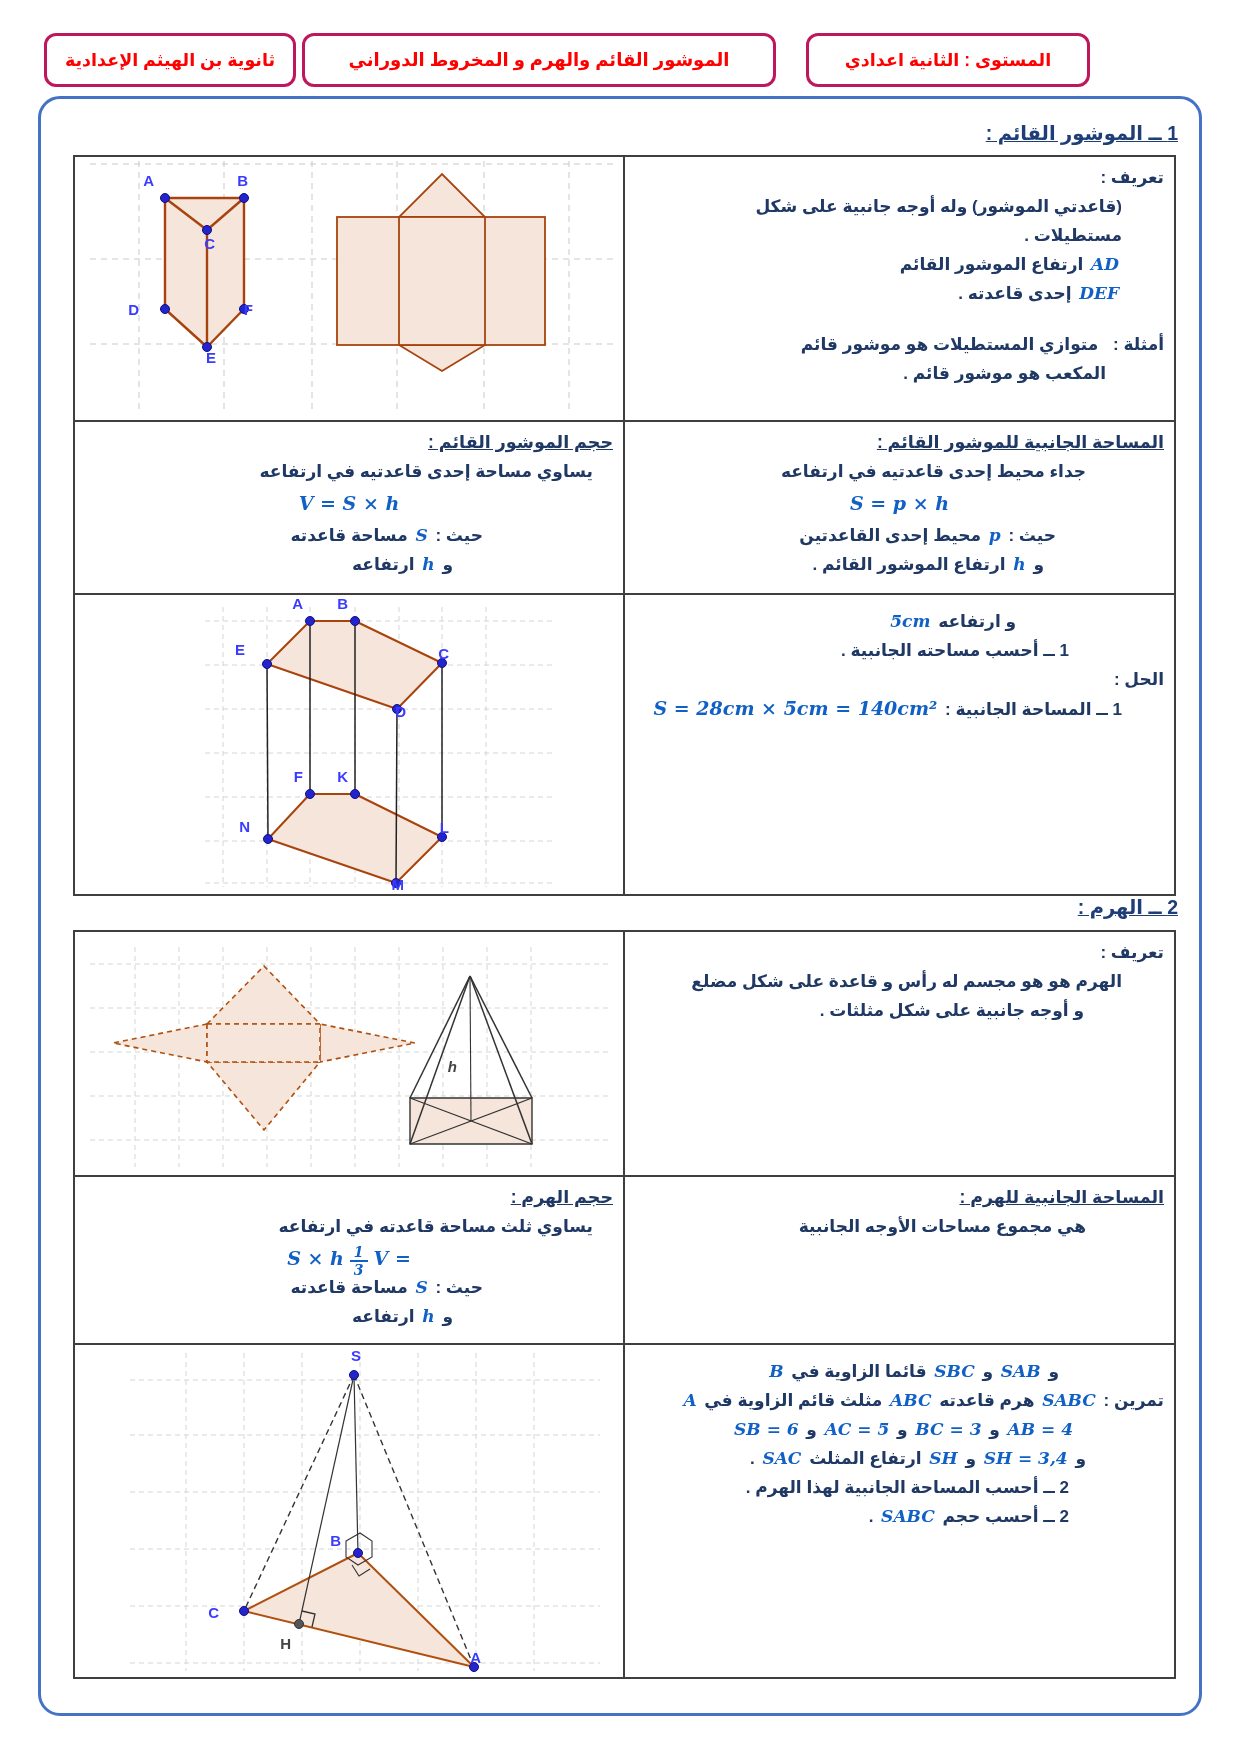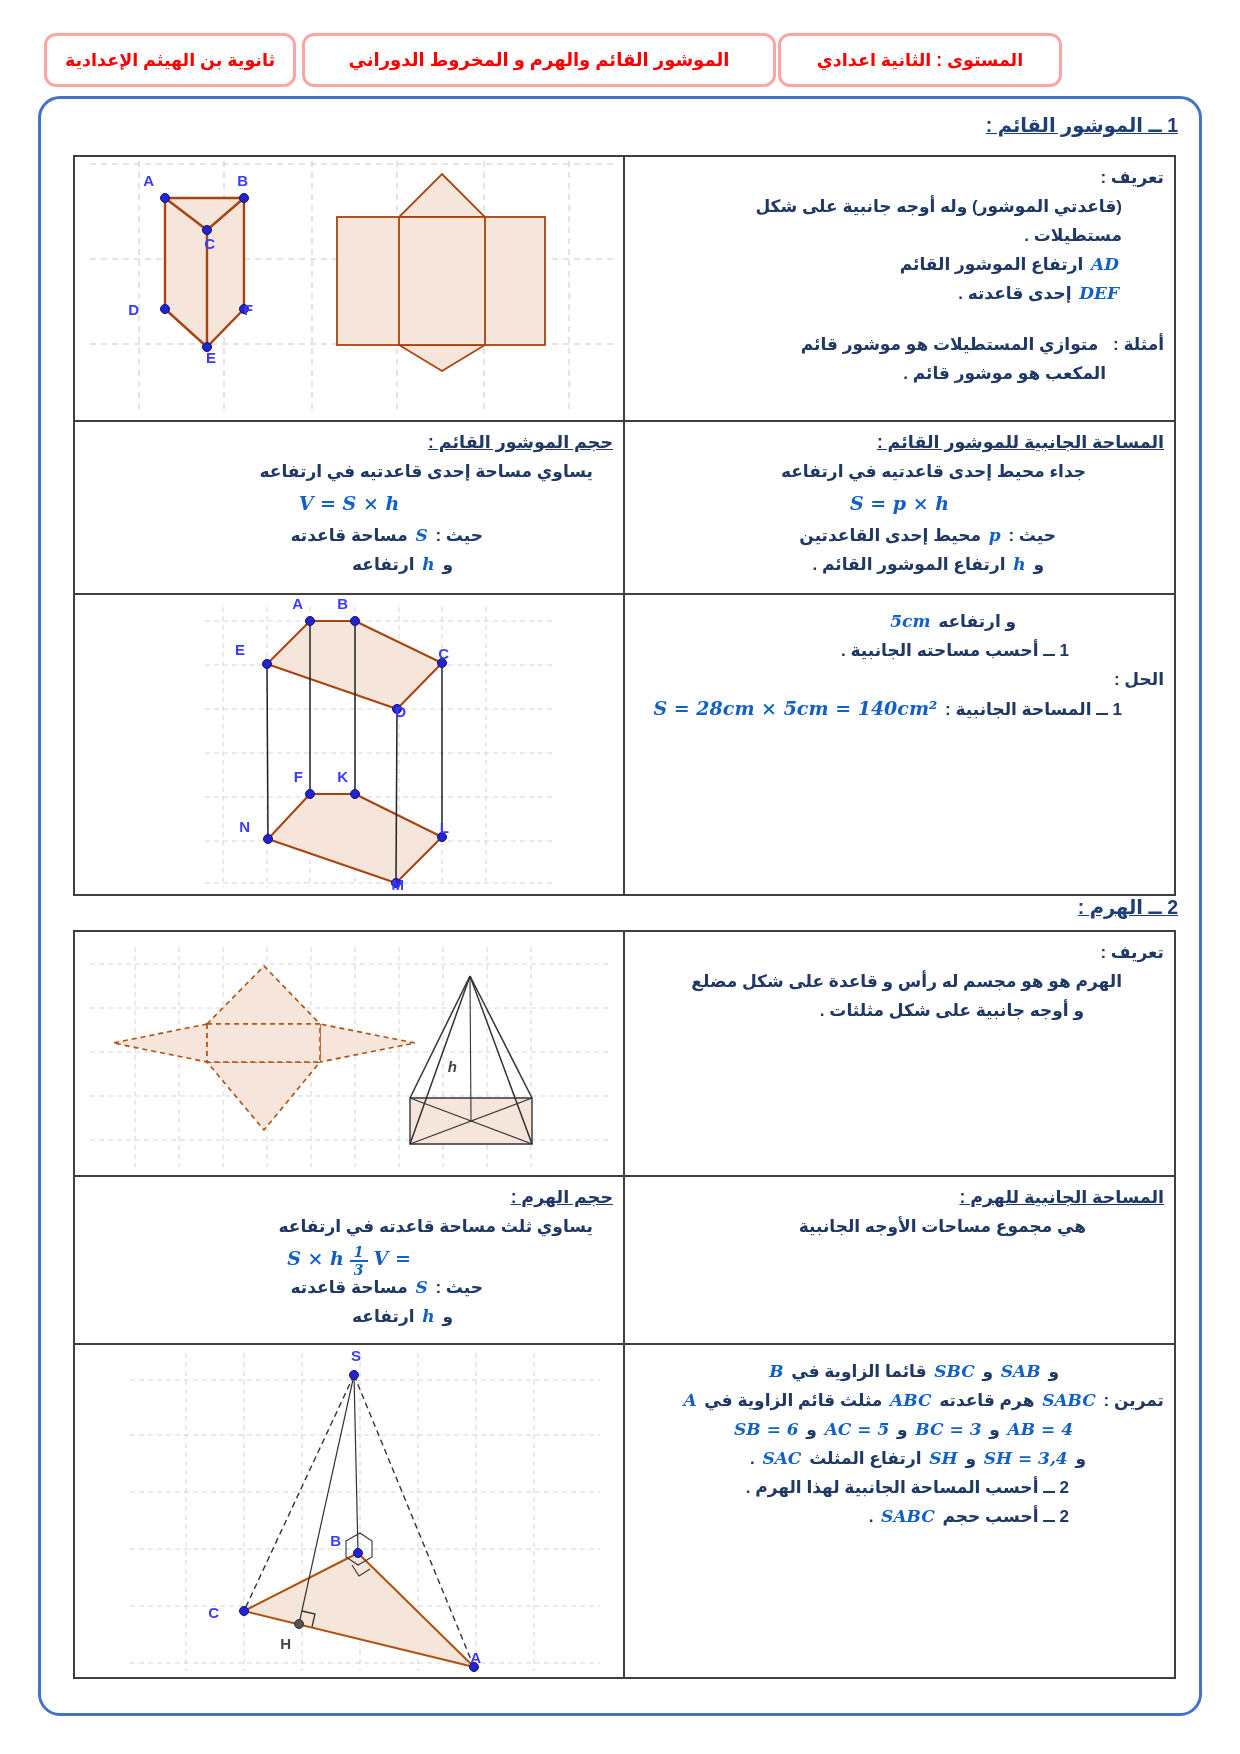--- a/index.html
+++ b/index.html
@@ -1,31 +1,31 @@
 <!DOCTYPE html>
 <html lang="ar"><head>
 <meta charset="utf-8">
 <style>
   html,body{margin:0;padding:0;background:#fff;}
   .page{position:relative;width:1240px;height:1754px;background:#fff;overflow:hidden;
         font-family:"Liberation Sans","DejaVu Sans",sans-serif;}
   
-  .hdr{position:absolute;top:33px;height:48px;border:3px solid #fca5a5;border-radius:12px;
+  .hdr{position:absolute;top:33px;height:48px;border:3px solid #be185d;border-radius:12px;
        display:flex;align-items:center;justify-content:center;color:#FE0000;font-weight:bold;
        font-size:17.5px;direction:rtl;background:#fff;}
   #hdr-school{left:44px;width:246px;}
   #hdr-title{left:302px;width:468px;font-size:18px;}
-  #hdr-level{left:778px;width:278px;align-items:center;}
+  #hdr-level{left:806px;width:278px;align-items:center;}
   
   #frame{position:absolute;left:38px;top:96px;width:1158px;height:1614px;
          border:3px solid #4472C4;border-radius:22px;}
   
   .sec-h{position:absolute;direction:rtl;color:#1F3E78;font-weight:bold;font-size:19.5px;
          text-decoration:underline;}
-  #sh1{top:114px;right:62px;}
+  #sh1{top:122px;right:62px;}
   #sh2{top:896px;right:62px;}
   
   .tbl{position:absolute;border:2px solid #3F3F3F;background:#fff;}
   #t1{left:73px;top:155px;width:1099px;height:737px;}
   #t2{left:73px;top:930px;width:1099px;height:745px;}
   .vl{position:absolute;top:0;bottom:0;width:2px;background:#3F3F3F;}
   .hl{position:absolute;left:0;right:0;height:2px;background:#3F3F3F;}
   
   .cell{position:absolute;direction:rtl;color:#1F3864;font-weight:bold;font-size:17px;
         padding:6px 10px;box-sizing:border-box;text-align:right;}

